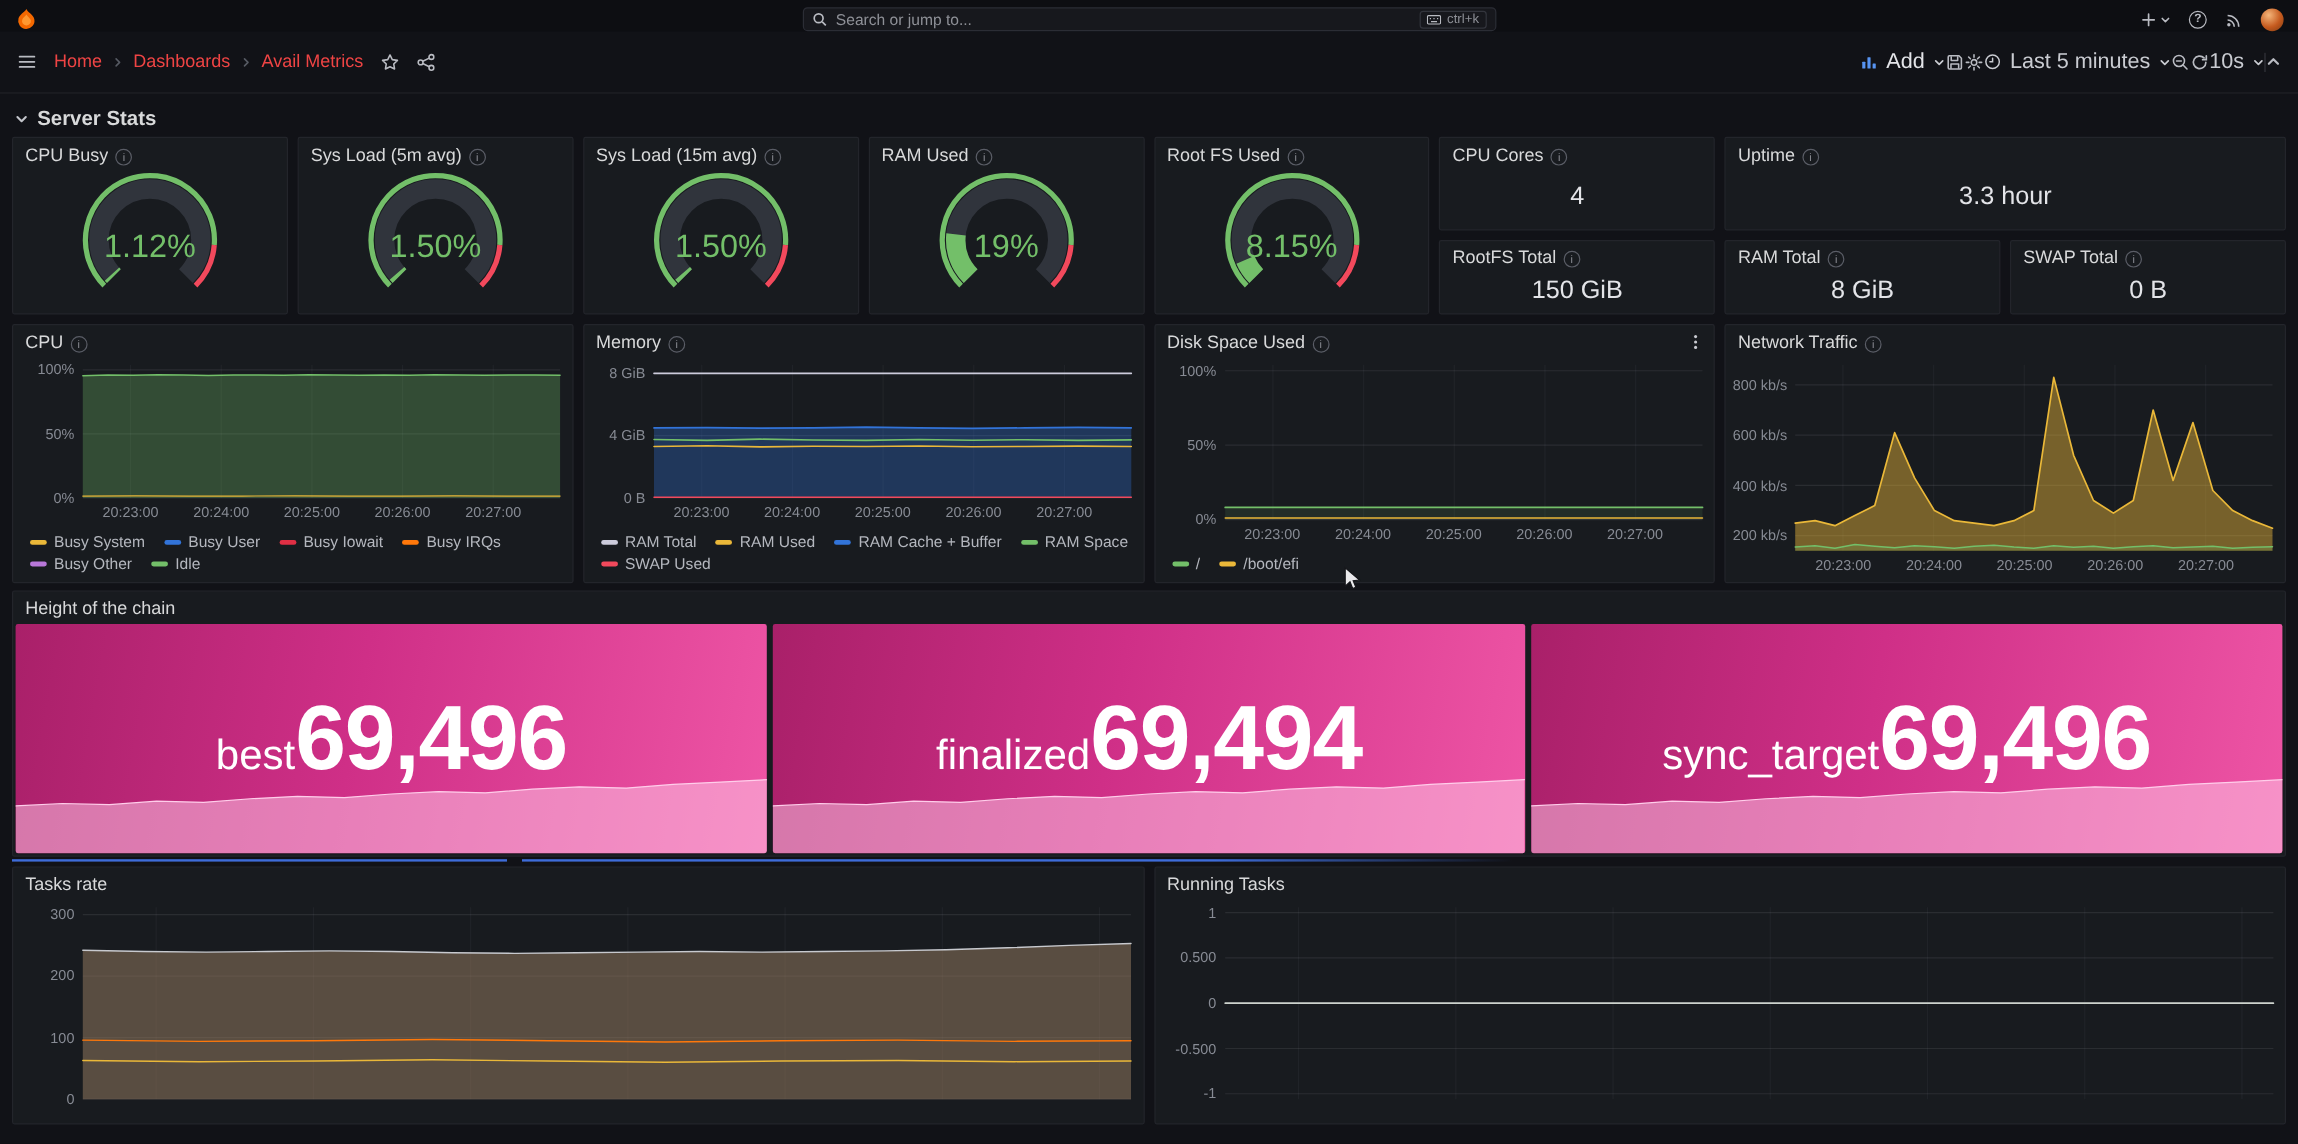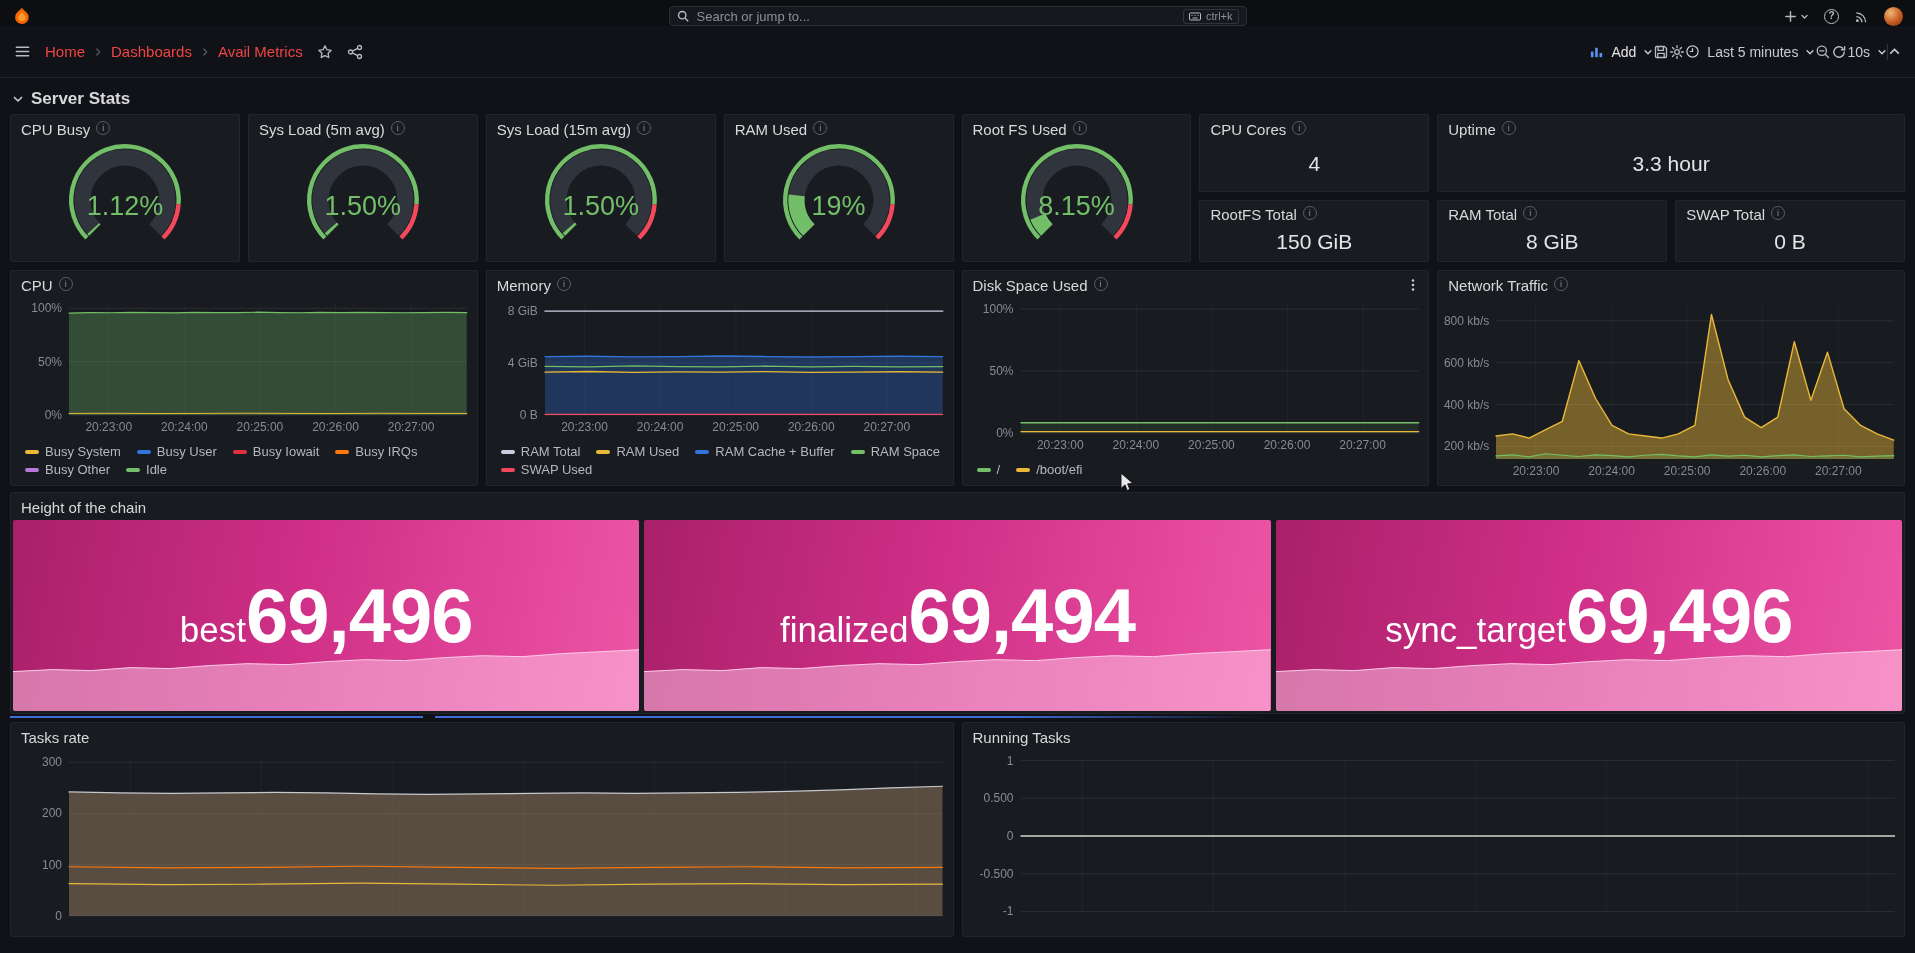--- a/index.html
+++ b/index.html
@@ -22,37 +22,37 @@
   .avatar{width:19px;height:19px;border-radius:50%;cursor:pointer;
     background:radial-gradient(circle at 35% 30%,#f4b57a 0%,#c55a1e 55%,#7c3a12 100%)}
   
   .toolbar{height:52px;display:flex;align-items:center;justify-content:space-between;padding:0 14px;
     border-bottom:1px solid rgba(204,204,220,.10);background:#111217;position:relative;z-index:4}
   .tb-left,.tb-right{display:flex;align-items:center}
   .tb-left{gap:14px}
   .breadcrumb{display:flex;align-items:center;gap:8px;font-size:15px}
   .bc-item{color:#ef4444;cursor:pointer;white-space:nowrap}
   .bc-sep{color:#565a63}
-  .tb-right{font-size:14px;color:#c9cbd1}
+  .tb-right{font-size:18px;color:#c9cbd1}
   .tb-group{display:flex;align-items:center;gap:7px;cursor:pointer;white-space:nowrap}
   .tb-divider{width:1px;height:16px;background:rgba(204,204,220,.18)}
   .add-label{color:#e3e4e8;font-weight:500}
   
   .dash{height:875px;padding:6px 10px 0;overflow:hidden}
   .section-head{height:30px;display:flex;align-items:center;gap:7px;cursor:pointer;padding-left:2px}
   .sec-title{font-size:17px;font-weight:700;color:#d8d9da}
   .row1{display:grid;grid-template-columns:repeat(8,1fr);grid-template-rows:78px 62px;gap:8px;margin-bottom:8px}
   .row2{display:grid;grid-template-columns:repeat(4,1fr);grid-auto-rows:216px;gap:8px;margin-bottom:6px}
   .row3{display:grid;grid-template-columns:repeat(2,1fr);grid-auto-rows:215px;gap:8px;margin-top:8px;position:relative}
   .row3::before{content:"";position:absolute;top:-6px;left:0;width:66%;height:2px;
     background:linear-gradient(90deg,#3e6cd9 0 33%,rgba(62,108,217,0) 33% 34%,#3e6cd9 34% 80%,rgba(62,108,217,0) 100%)}
   .panel{background:#181b1f;border:1px solid #23252b;border-radius:2px;display:flex;flex-direction:column;min-width:0;position:relative}
   .span2rows{grid-row:span 2}
   .span2cols{grid-column:span 2}
-  .p-head{display:flex;align-items:flex-start;gap:6px;padding:6px 10px 2px;position:relative;flex:none}
+  .p-head{display:flex;align-items:flex-end;gap:6px;padding:6px 10px 2px;position:relative;flex:none}
   .p-title{font-size:15px;font-weight:500;color:#d8d9da;white-space:nowrap;overflow:hidden;cursor:pointer}
   .info-icon{width:14px;height:14px;border:1px solid #5a5d66;border-radius:50%;color:#8e9097;font-size:9px;
     line-height:12px;text-align:center;font-style:normal;flex:none;cursor:pointer}
   .kebab{position:absolute;right:8px;top:7px;cursor:pointer;color:#c9cbd1}
   
   .gauge{position:relative;flex:1;margin:0 10px 6px}
   .gauge svg{position:absolute;inset:0;width:100%;height:100%}
   .gauge-value{position:absolute;left:0;right:0;top:57%;transform:translateY(-50%);text-align:center;
     color:#73bf69;font-size:27px;font-weight:500}
   

